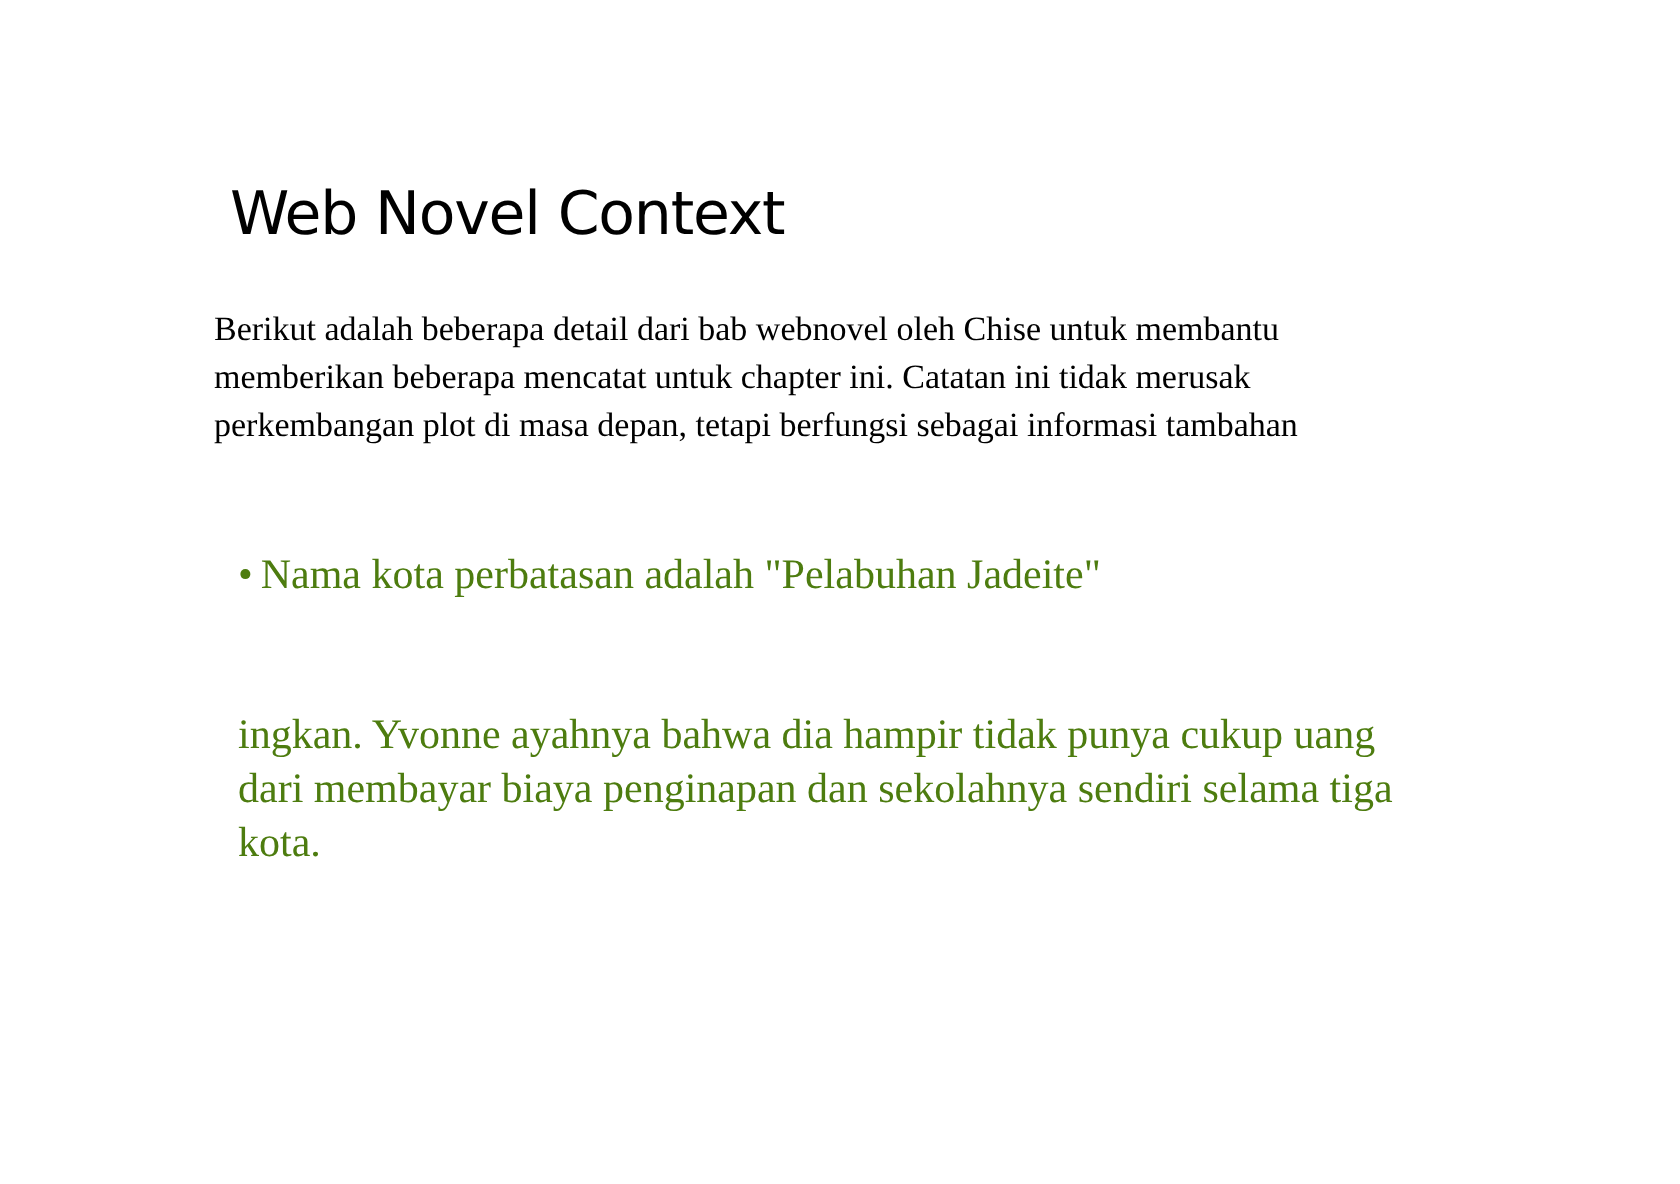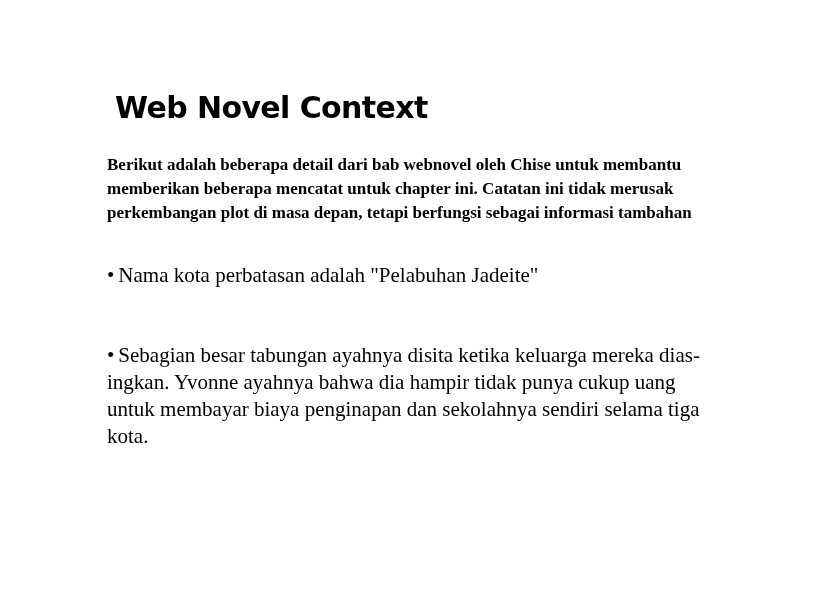--- a/index.html
+++ b/index.html
@@ -21,47 +21,47 @@
       width: 840px;
       height: 592px;
       background: #ffffff;
     }
     .title {
       position: absolute;
       left: 115px;
       top: 88px;
       margin: 0;
       font-family: "DejaVu Sans", sans-serif;
-      font-weight: bold;
+      font-weight: normal;
       font-size: 30px;
       letter-spacing: -0.6px;
       line-height: 40px;
       color: #000000;
       white-space: nowrap;
     }
     .intro {
       position: absolute;
       left: 107px;
       top: 153px;
       width: 640px;
       margin: 0;
       font-family: "Liberation Serif", serif;
       font-size: 17px;
       line-height: 24px;
       color: #000000;
     }
-    .intro .line { display: block; white-space: nowrap; font-weight: bold; }
+    .intro .line { display: block; white-space: nowrap; }
     .bullet {
       position: absolute;
       left: 107px;
       width: 650px;
-      margin: 0;
+      margin: 12px;
       font-family: "Liberation Serif", serif;
       font-size: 21px;
-      color: #000000;
+      color: #4d7c0f;
     }
     .bullet .line { display: block; white-space: nowrap; }
     .bullet-1 {
       top: 262px;
       line-height: 27px;
     }
     .bullet-2 {
       top: 342px;
       line-height: 27px;
     }
@@ -78,19 +78,18 @@
     <span class="line">Berikut adalah beberapa detail dari bab webnovel oleh Chise untuk membantu</span>
     <span class="line">memberikan beberapa mencatat untuk chapter ini. Catatan ini tidak merusak</span>
     <span class="line">perkembangan plot di masa depan, tetapi berfungsi sebagai informasi tambahan</span>
   </p>
 
   <p class="bullet bullet-1">
     <span class="line"><span class="bullet-glyph">•</span><span>Nama kota perbatasan adalah "Pelabuhan Jadeite"</span></span>
   </p>
 
   <p class="bullet bullet-2">
-    <span class="line"><span class="bullet-glyph">•</span><span>Sebagian besar tabungan ayahnya disita ketika keluarga mereka dias-</span></span>
     <span class="line">ingkan.  Yvonne ayahnya bahwa dia hampir tidak punya cukup uang</span>
-    <span class="line">untuk membayar biaya penginapan dan sekolahnya sendiri selama tiga</span>
+    <span class="line">dari membayar biaya penginapan dan sekolahnya sendiri selama tiga</span>
     <span class="line">kota.</span>
   </p>
 
 </div>
 
 </body></html>

